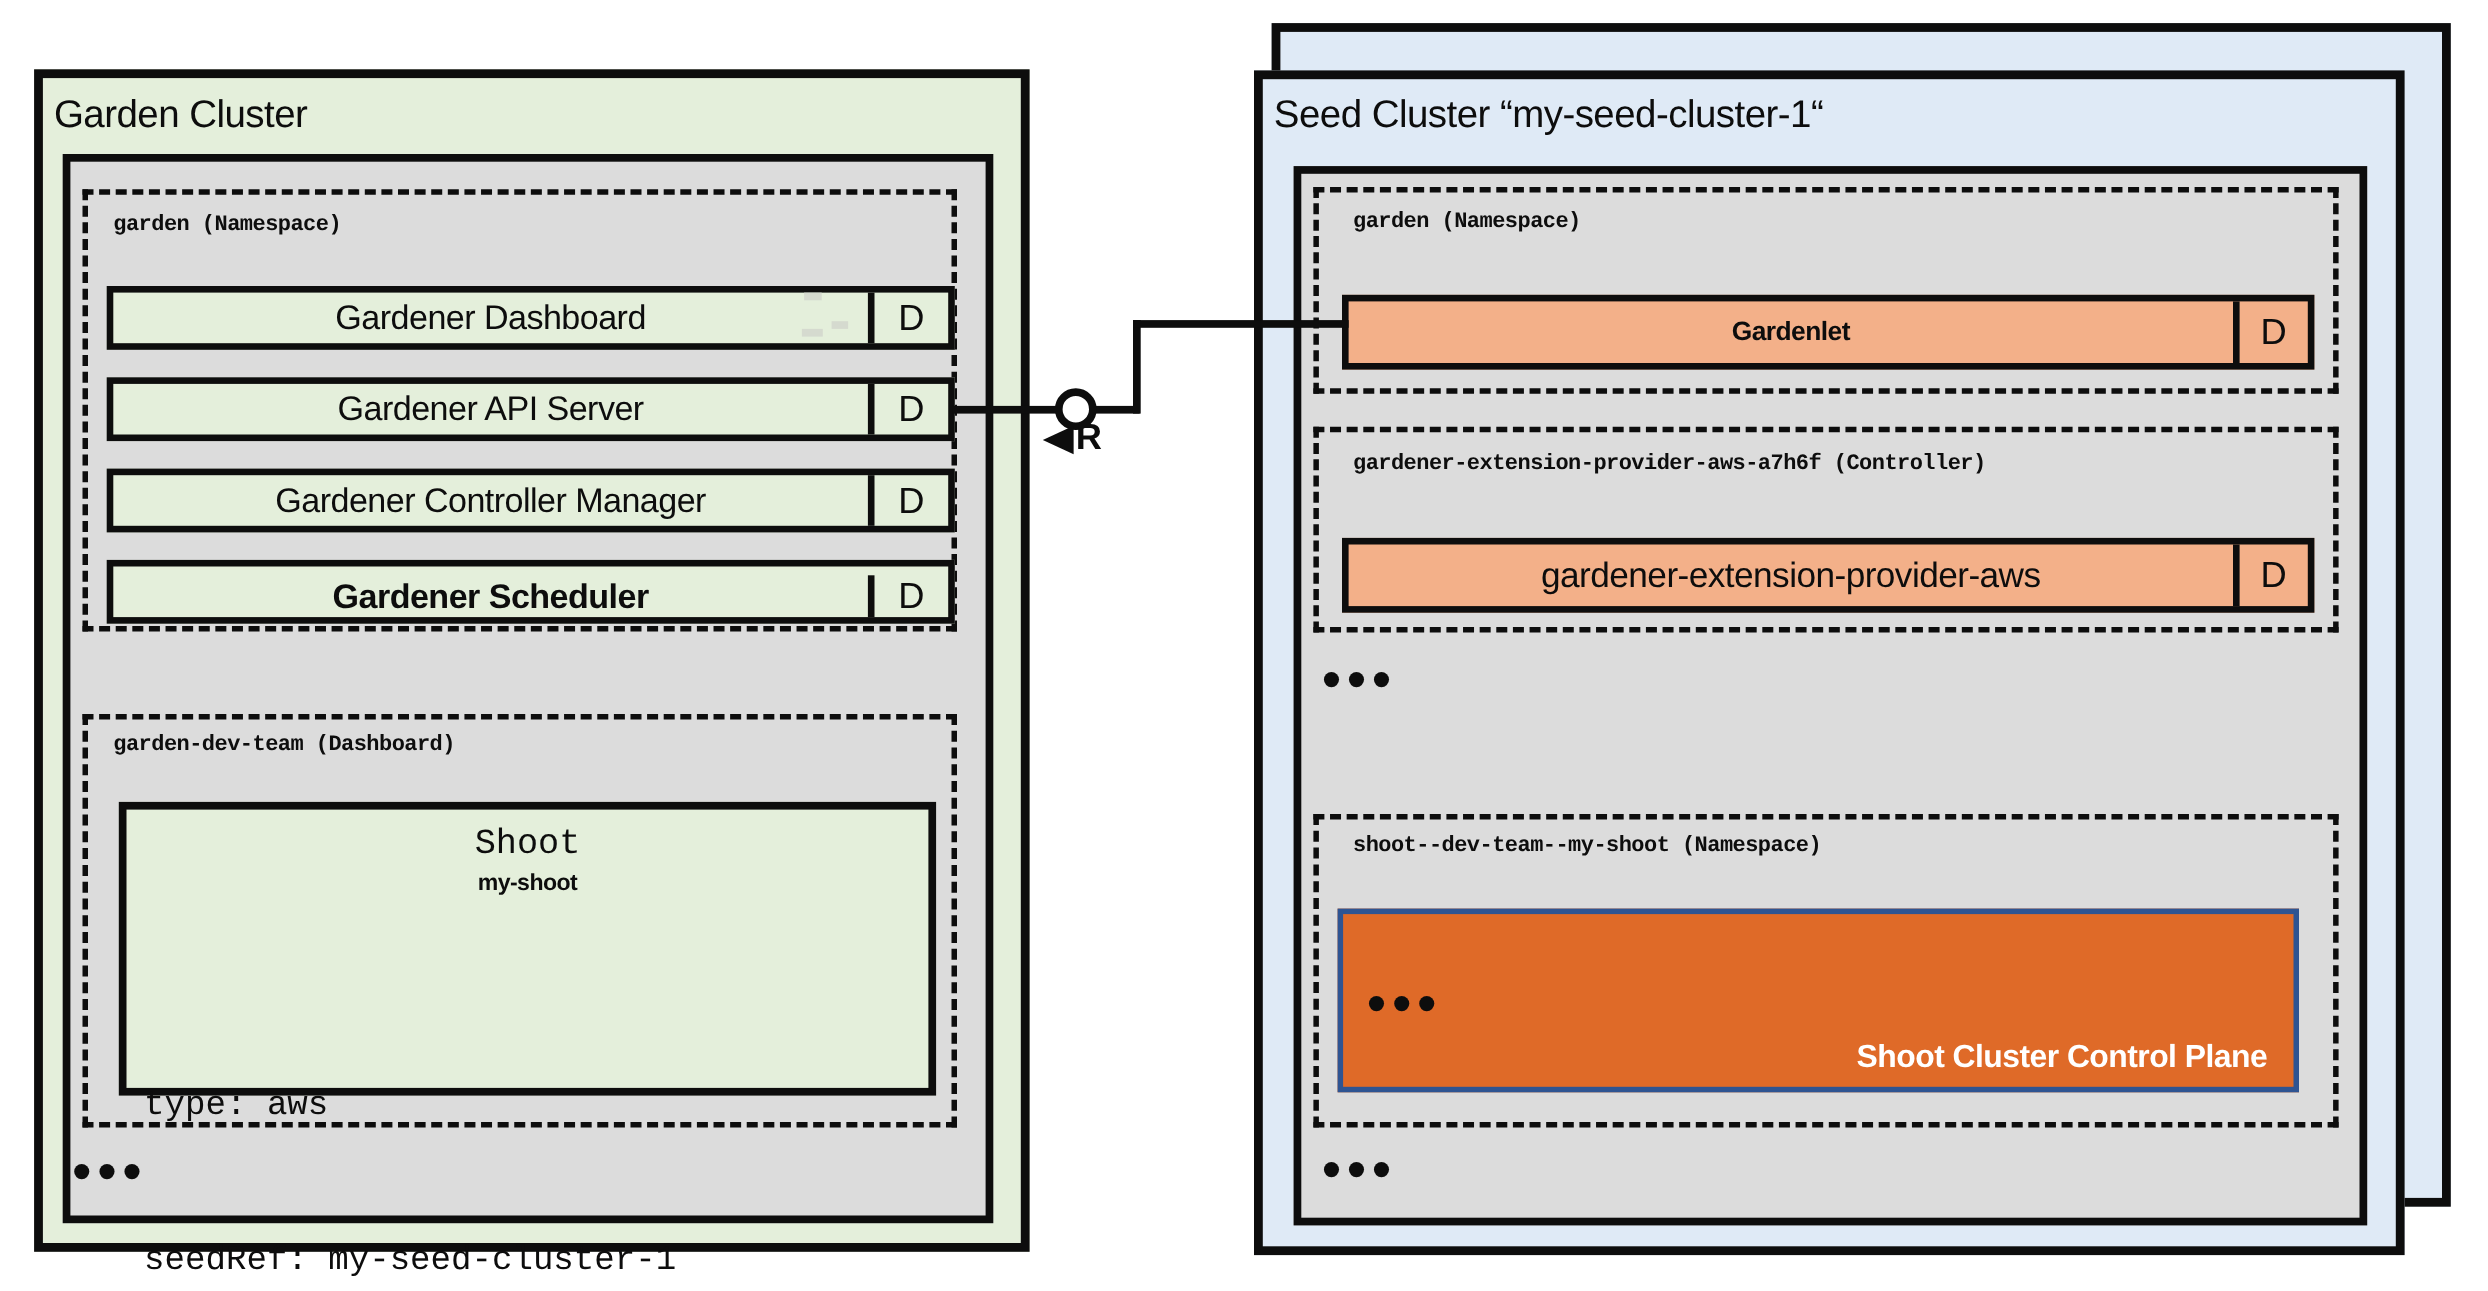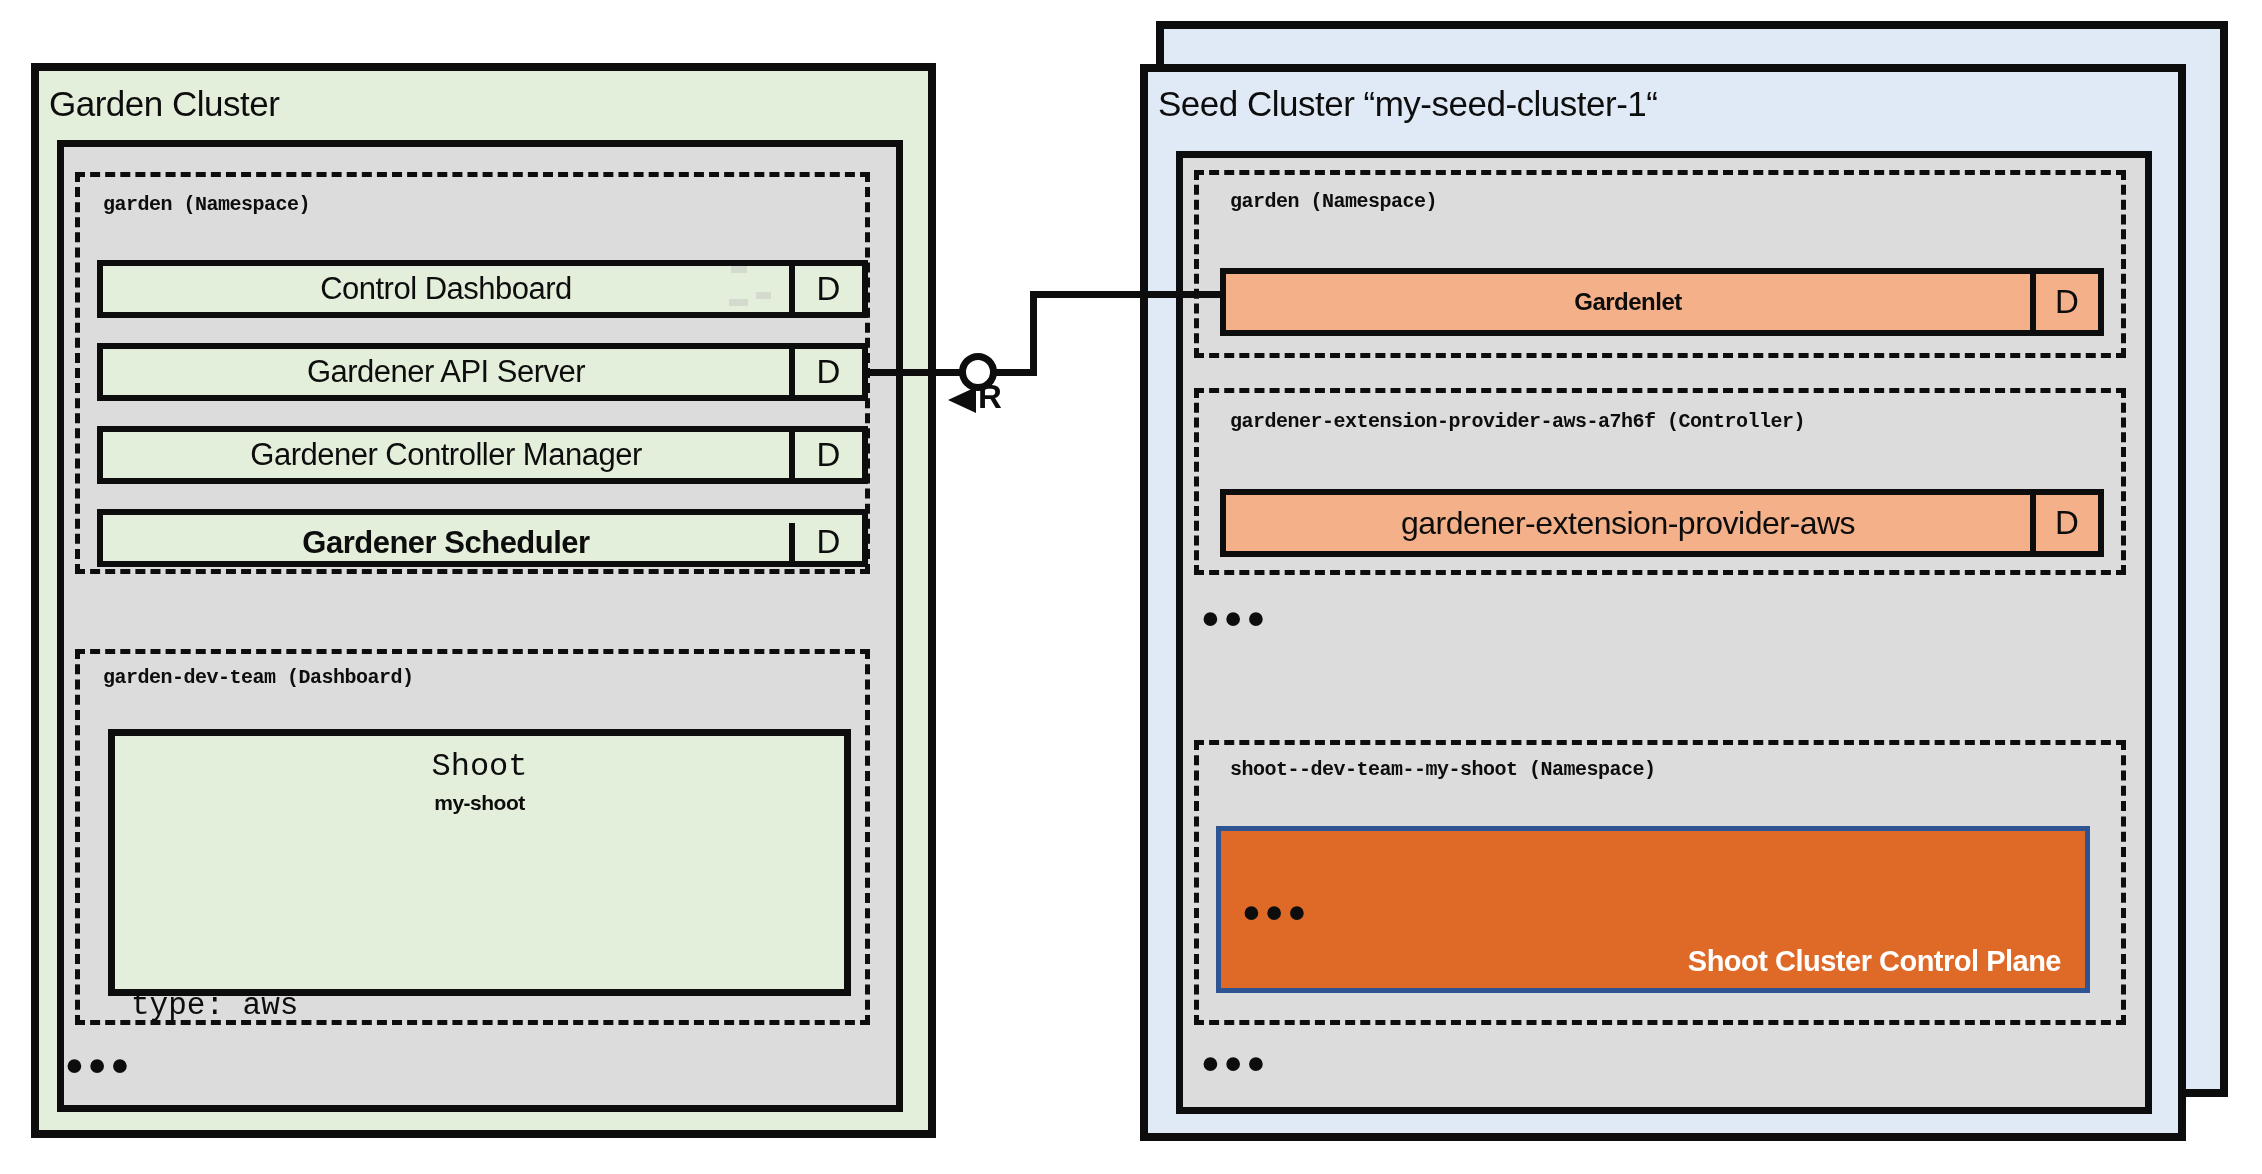--- a/index.html
+++ b/index.html
@@ -62,21 +62,21 @@
 
   <div class="abs cluster green-bg z1" style="left:31px;top:63px;width:905px;height:1075px;"></div>
   <div class="abs cluster-title z3" style="left:49px;top:84px;">Garden Cluster</div>
 
   <div class="abs gray-box z2" style="left:57px;top:140px;width:846px;height:972px;"></div>
 
   <div class="abs ns z3" style="left:75px;top:172px;width:795px;height:402px;"></div>
   <div class="abs ns-label z3" style="left:103px;top:193px;">garden (Namespace)</div>
 
   <div class="abs row z3" style="left:97px;top:260px;width:771px;height:58px;">
-    <div class="row-label">Control Dashboard</div>
+    <div class="row-label">Gardener Dashboard</div>
     <div class="row-badge badge-l">D</div>
   </div>
   <div class="abs faint-mark" style="left:731px;top:266px;width:16px;height:7px;"></div>
   <div class="abs faint-mark" style="left:729px;top:299px;width:19px;height:7px;"></div>
   <div class="abs faint-mark" style="left:756px;top:292px;width:15px;height:7px;"></div>
 
   <div class="abs row z3" style="left:97px;top:343px;width:771px;height:58px;">
     <div class="row-label">Gardener API Server</div>
     <div class="row-badge badge-l">D</div>
   </div>
@@ -92,20 +92,21 @@
   </div>
 
   <div class="abs ns z3" style="left:75px;top:649px;width:795px;height:376px;"></div>
   <div class="abs ns-label z3" style="left:103px;top:666px;">garden-dev-team (Dashboard)</div>
 
   <div class="abs shoot-card z3" style="left:108px;top:729px;width:743px;height:267px;">
     <div class="shoot-kind mono">Shoot</div>
     <div class="shoot-name">my-shoot</div>
     <div class="shoot-spec mono">
       <div>type: aws</div>
+      <div>seedRef: my-seed-cluster-1</div>
     </div>
   </div>
 
   <div class="abs dots z3" style="left:66px;top:1042px;">•••</div>
 
   <div class="abs cluster blue-bg z1" style="left:1156px;top:21px;width:1072px;height:1076px;"></div>
   <div class="abs cluster blue-bg z2" style="left:1140px;top:64px;width:1046px;height:1077px;"></div>
   <div class="abs cluster-title z3" style="left:1158px;top:84px;">Seed Cluster “my-seed-cluster-1“</div>
 
   <div class="abs gray-box z2" style="left:1176px;top:151px;width:976px;height:963px;"></div>

